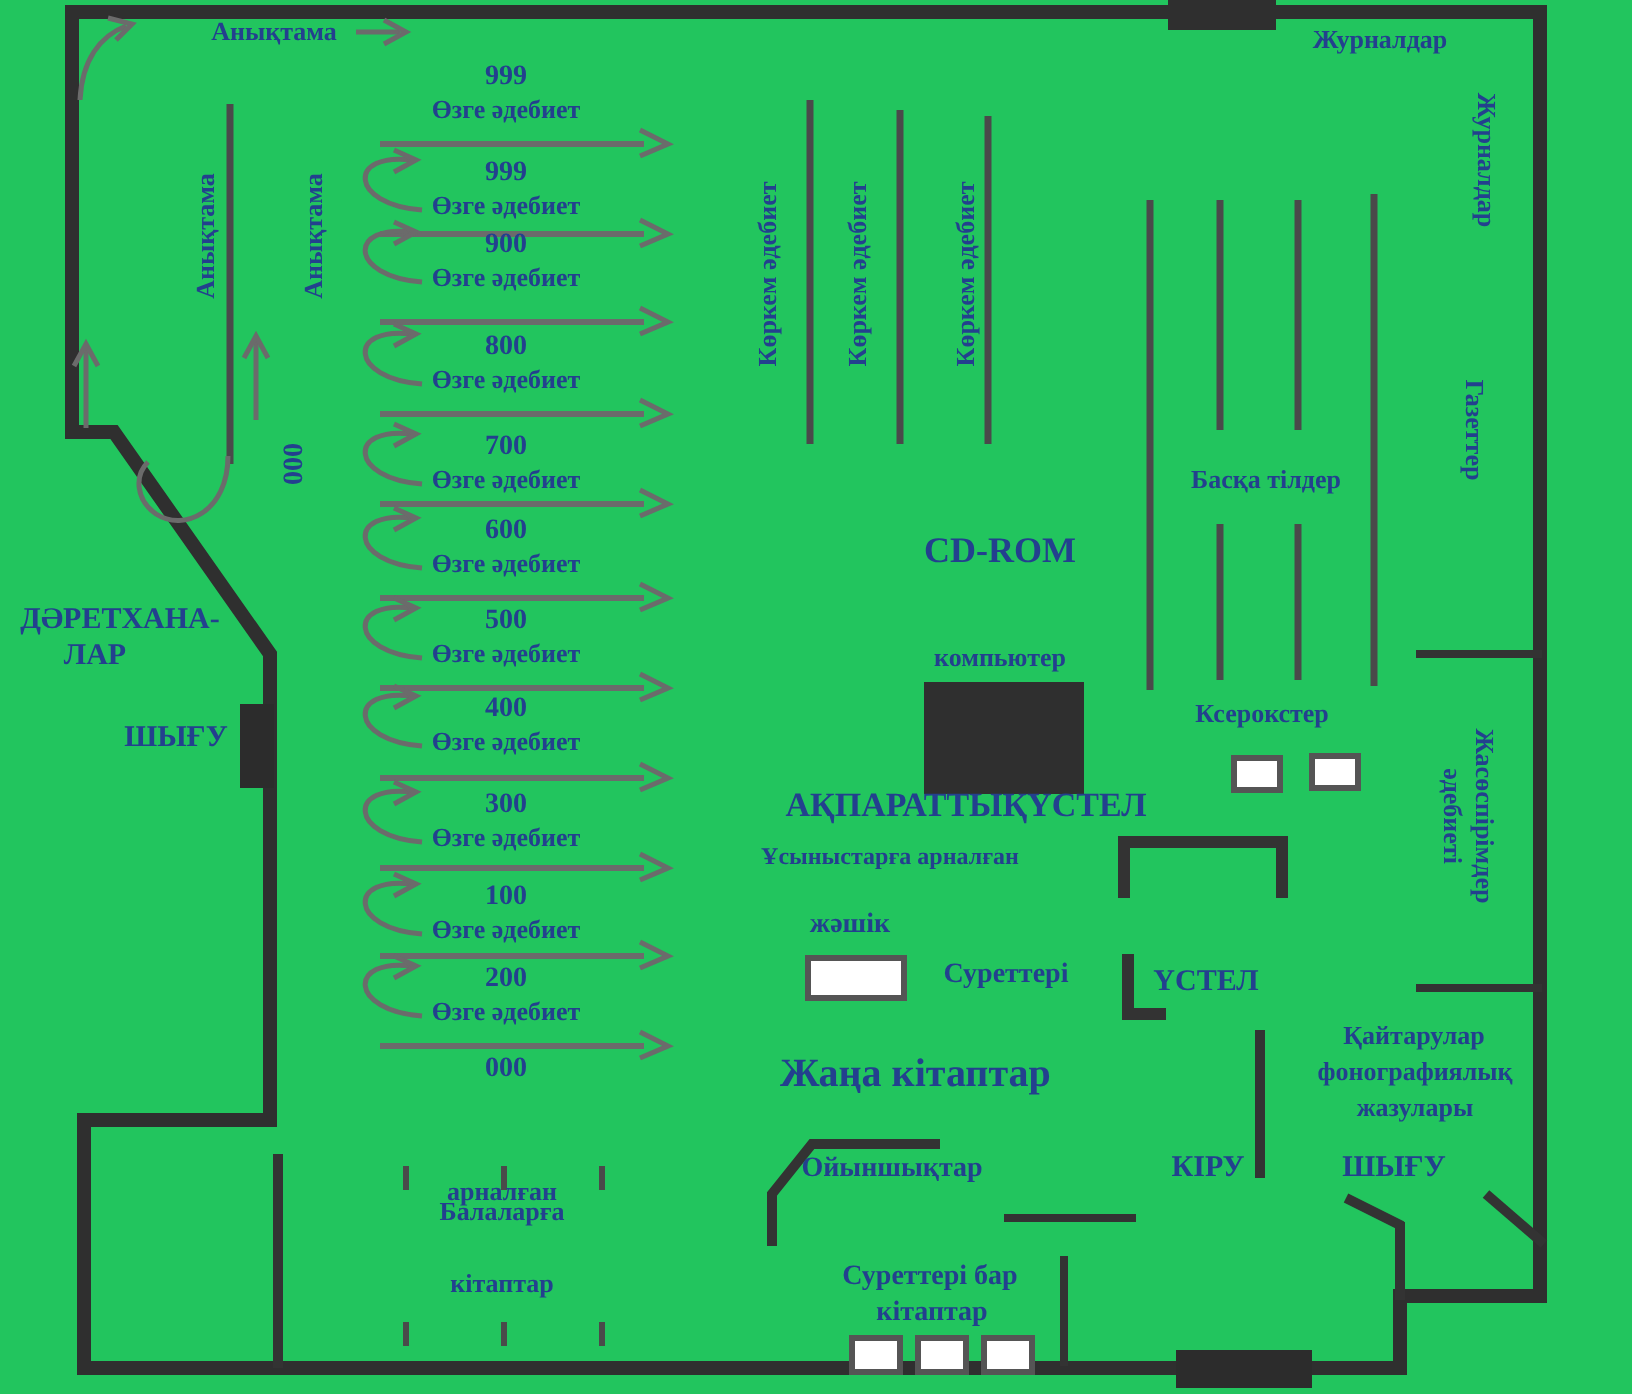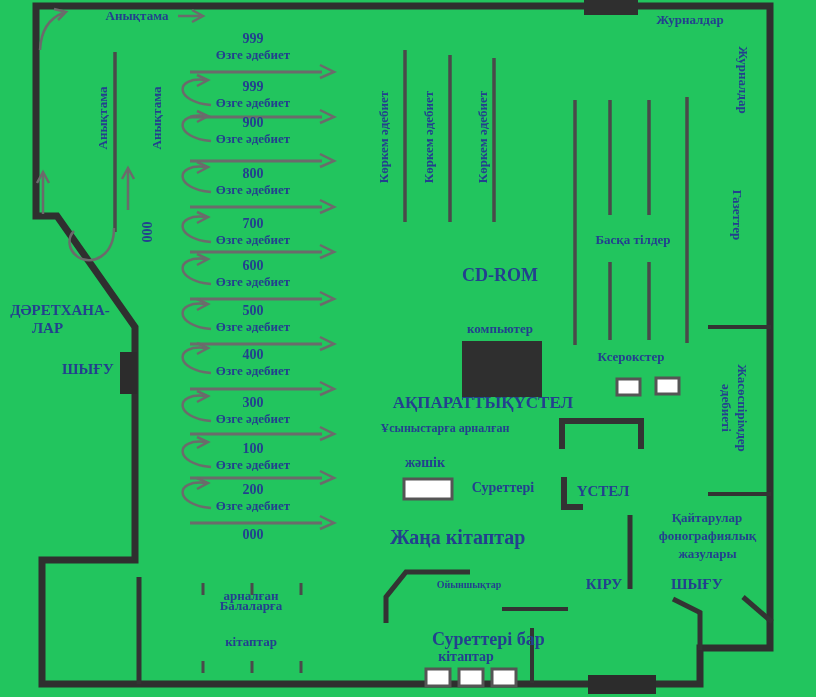--- a/index.html
+++ b/index.html
@@ -163,22 +163,22 @@
 
   <div class="lbl big" style="left:573px;top:483px;width:60px;">ҮСТЕЛ</div>
 
   <div class="lbl" style="left:652px;top:510px;width:110px;">Қайтарулар</div>
   <div class="lbl" style="left:645px;top:528px;width:125px;">фонографиялық</div>
   <div class="lbl" style="left:665px;top:546px;width:85px;">жазулары</div>
 
   <div class="lbl big" style="left:583px;top:576px;width:42px;">КІРУ</div>
   <div class="lbl big" style="left:668px;top:576px;width:58px;">ШЫҒУ</div>
 
-  <div class="lbl" style="left:419px;top:577px;width:100px;font-size:10px;">Ойыншықтар</div>
-  <div class="lbl" style="left:432px;top:631px;width:100px;font-size:18px;">Суреттері бар</div>
+  <div class="lbl" style="left:396px;top:577px;width:100px;font-size:14px;">Ойыншықтар</div>
+  <div class="lbl" style="left:415px;top:631px;width:100px;font-size:14px;">Суреттері бар</div>
   <div class="lbl" style="left:433px;top:649px;width:66px;font-size:14px;">кітаптар</div>
 
   <div class="lbl" style="left:210px;top:598px;width:82px;">Балаларға</div>
   <div class="lbl" style="left:213px;top:588px;width:76px;">арналған</div>
   <div class="lbl" style="left:216px;top:634px;width:70px;">кітаптар</div>
 
   <div class="lbl big" style="left:5px;top:302px;width:110px;">ДӘРЕТХАНА-</div>
   <div class="lbl big" style="left:25px;top:320px;width:45px;">ЛАР</div>
   <div class="lbl big" style="left:58px;top:361px;width:60px;">ШЫҒУ</div>
 

